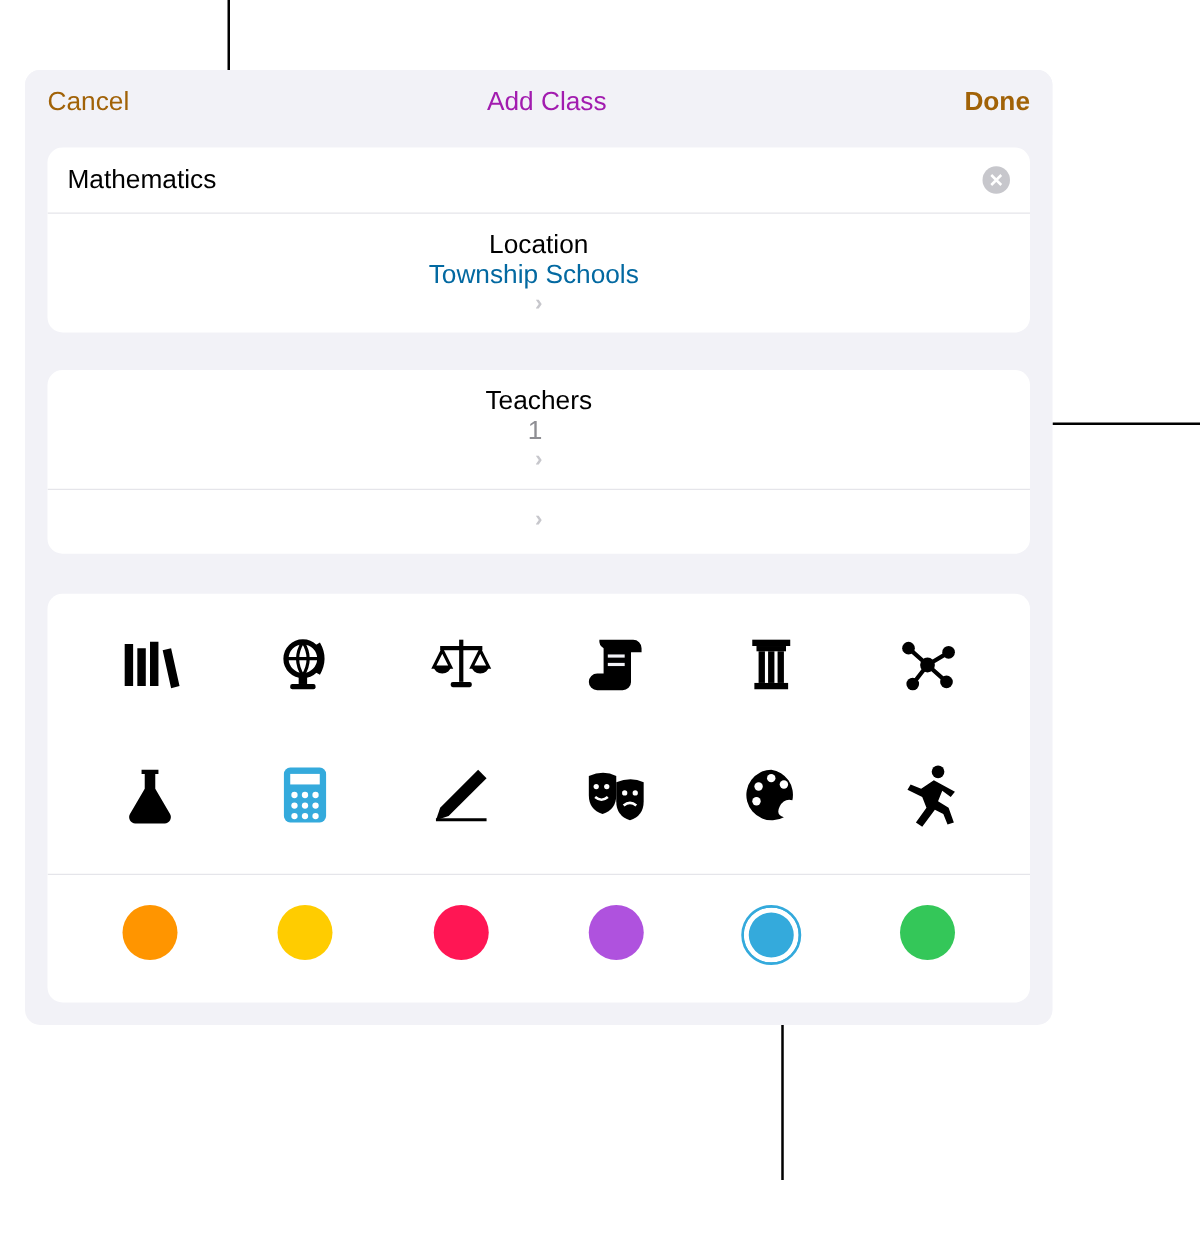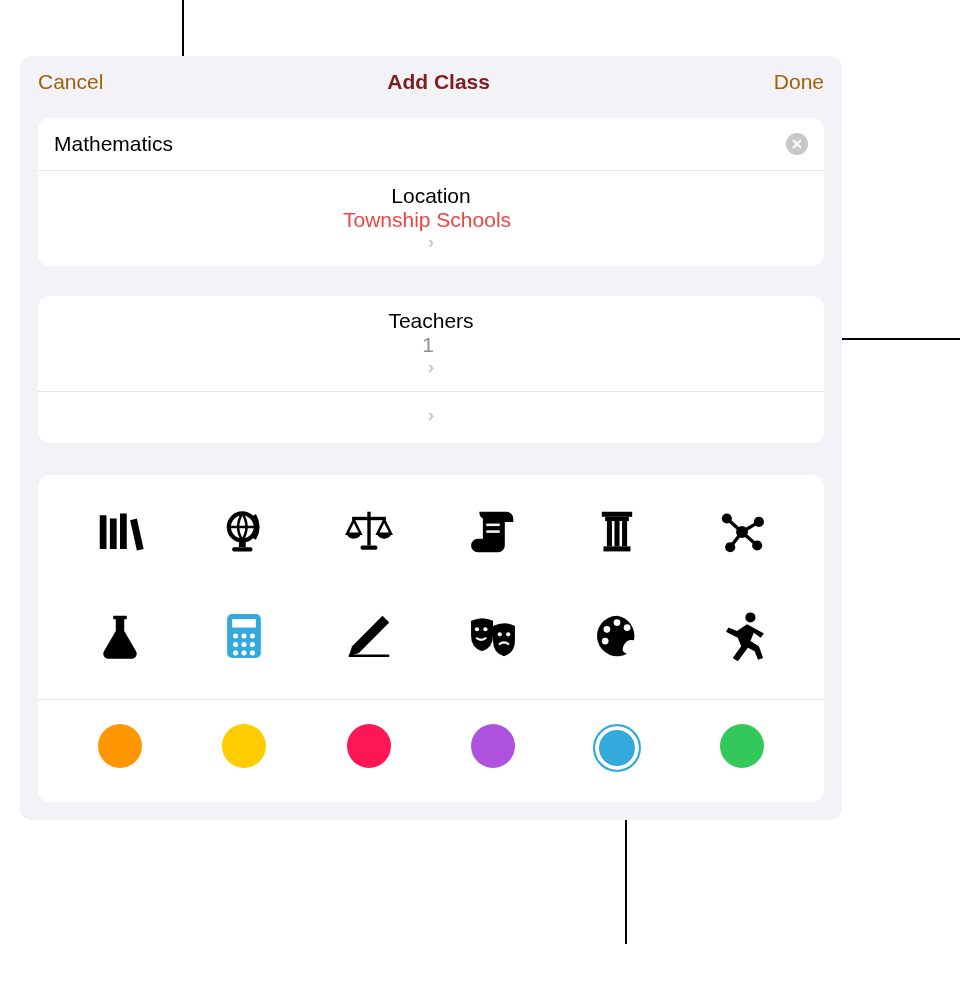--- a/index.html
+++ b/index.html
@@ -30,26 +30,26 @@
       padding: 14px 18px;
       background: #f2f2f7;
     }
     .header-btn {
       font-size: 21px;
       color: #a16207;
       cursor: pointer;
       font-weight: 400;
     }
     .header-btn.done {
-      font-weight: 400;
+      font-weight: 700;
     }
     .header-title {
       font-size: 21px;
-      font-weight: 700;
-      color: #7f1d1d;
+      font-weight: 400;
+      color: #a21caf;
     }
     .section {
       margin: 10px 18px 18px 18px;
       background: #fff;
       border-radius: 12px;
       overflow: hidden;
     }
     .section.icons-section {
       margin-top: 32px;
       padding: 0;
@@ -65,21 +65,21 @@
       flex-direction: column;
     }
     .row + .row {
       border-top: 1px solid #e5e5ea;
     }
     .row-label {
       color: #000;
       flex: 1;
     }
     .row-value {
-      color: #ef4444;
+      color: #0369a1;
       margin-right: 8px;
     }
     .row-count {
       color: #8e8e93;
       margin-right: 6px;
     }
     .chevron {
       color: #c7c7cc;
       font-size: 18px;
       font-weight: 600;

